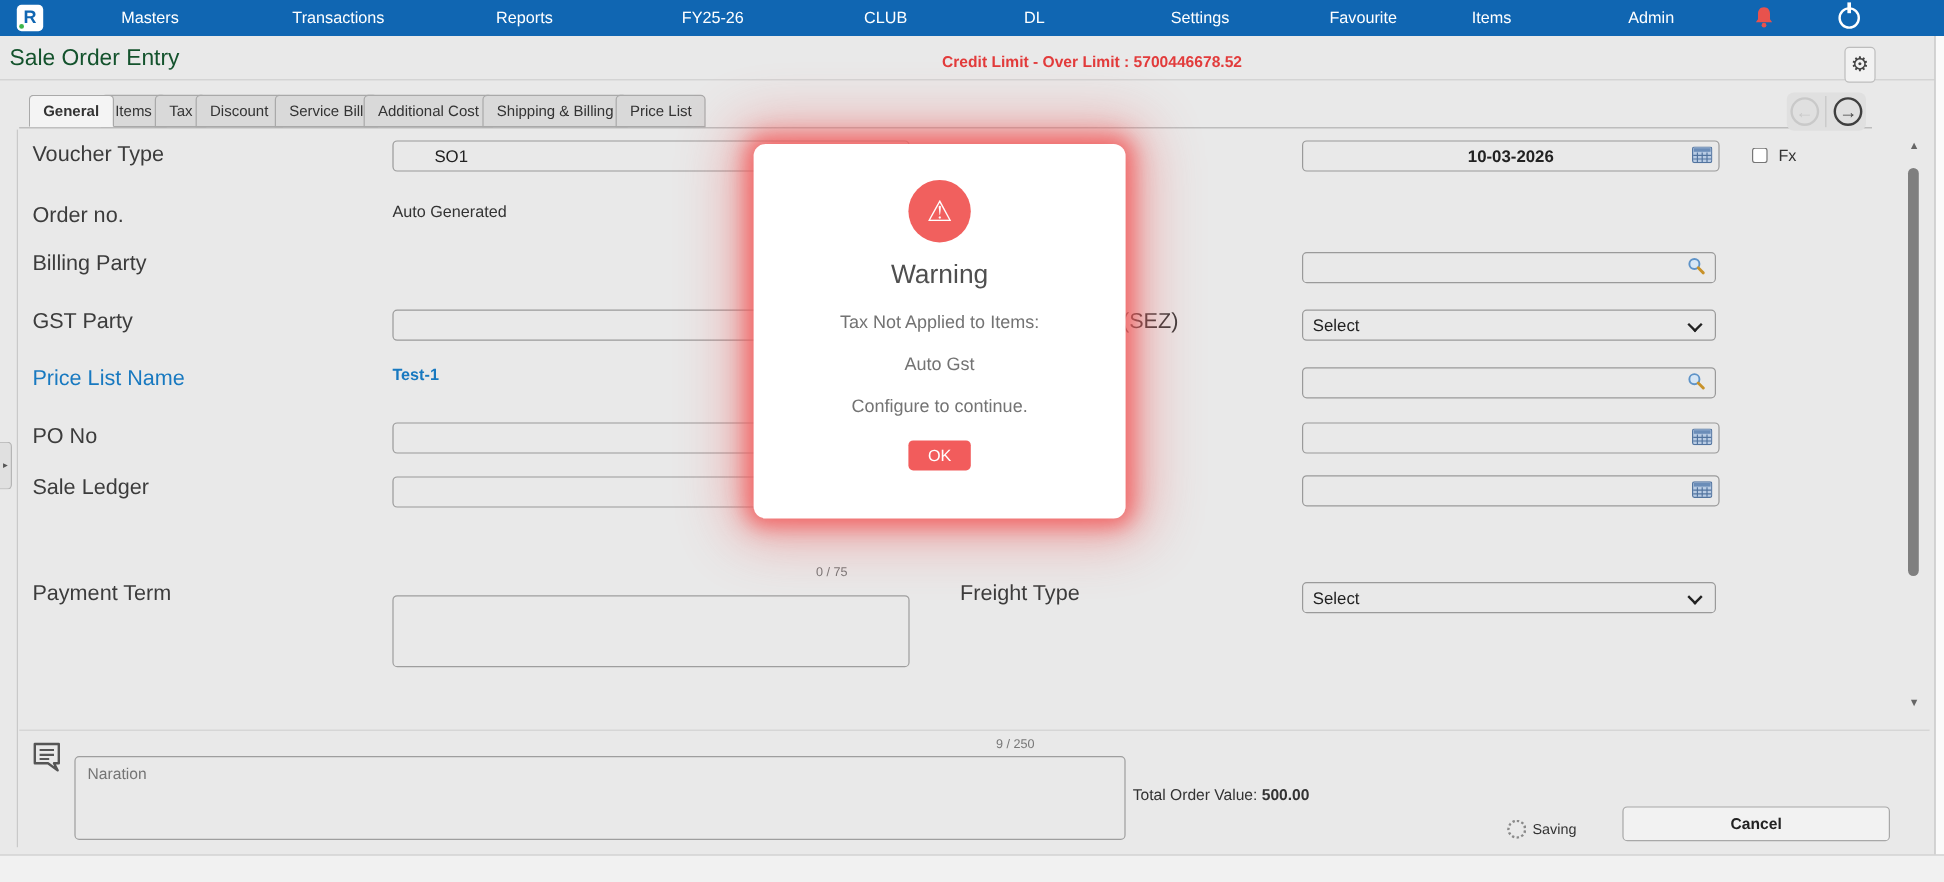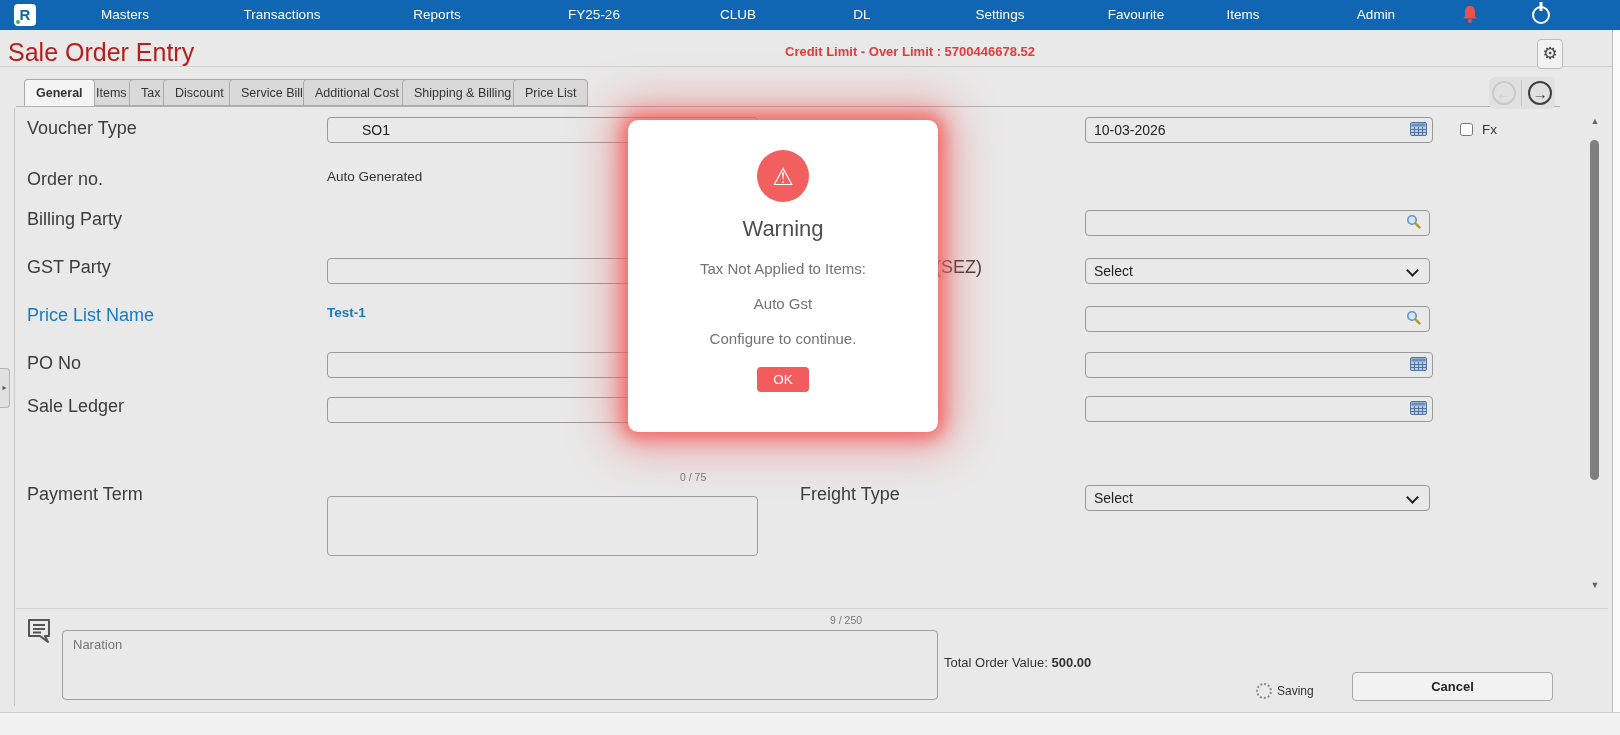--- a/index.html
+++ b/index.html
@@ -12,21 +12,21 @@
   .logo{position:absolute;left:14px;top:4px;width:22px;height:22px;background:#fff;border-radius:4px;
         text-align:center;font-weight:bold;font-size:15px;line-height:22px;color:#1066b2;}
   .logo i{position:absolute;left:2px;bottom:2px;width:4px;height:4px;border-radius:50%;background:#3cb54a;font-style:normal;}
   .bell{position:absolute;left:1462px;top:5px;width:16px;height:20px;}
   .power{position:absolute;left:1532px;top:6px;width:14px;height:14px;border:2px solid #fff;border-radius:50%;}
   .power::after{content:"";position:absolute;left:50%;top:-6px;transform:translateX(-50%);
                 width:3px;height:9px;background:#fff;}
   
   .titlebar{position:absolute;left:0;top:30px;width:1620px;height:36px;background:#e9e9e9;
             border-bottom:1px solid #cfcfcf;}
-  .pagetitle{position:absolute;left:8px;top:38px;font-size:25px;color:#b91c1c;}
+  .pagetitle{position:absolute;left:8px;top:38px;font-size:19px;color:#14532d;}
   .creditwarn{position:absolute;left:785px;top:44px;font-size:13px;font-weight:600;color:#e23b3b;}
   .gearbtn{position:absolute;left:1537px;top:39px;width:24px;height:28px;border:1px solid #bdbdbd;
            border-radius:4px;background:#f2f2f2;text-align:center;line-height:28px;font-size:17px;color:#444;cursor:pointer;}
   
   .tabline{position:absolute;left:16px;top:106px;width:1544px;height:0;border-top:1px solid #b2b2b2;z-index:1;}
   .tab{position:absolute;top:79px;height:27px;line-height:27px;padding:0 11px;background:#d9d9d9;
        border:1px solid #a9a9a9;border-radius:4px 4px 0 0;font-size:12.5px;color:#333;cursor:pointer;z-index:1;box-sizing:border-box;}
   .tab.active{background:#f4f4f4;font-weight:bold;border-bottom-color:#f4f4f4;z-index:2;}
   .pager{position:absolute;left:1489px;top:77px;width:66px;height:32px;background:#e0e0e0;border-radius:6px;z-index:3;
          display:flex;align-items:center;justify-content:space-around;}
@@ -37,21 +37,21 @@
   
   .vline{position:absolute;left:14px;top:108px;width:0;height:598px;border-left:1px solid #c9c9c9;}
   .handle{position:absolute;left:0;top:368px;width:9px;height:38px;background:#e0e0e0;border:1px solid #b5b5b5;
           border-left:none;border-radius:0 4px 4px 0;font-size:8px;color:#555;text-align:center;line-height:38px;cursor:pointer;}
   .lbl{position:absolute;font-size:18px;color:#3c3c3c;white-space:nowrap;}
   .lbl.link{color:#1879c0;cursor:pointer;}
   .val{position:absolute;font-size:13.5px;color:#333;}
   .val.link{color:#1879c0;font-weight:bold;}
   .inp{position:absolute;height:26px;box-sizing:border-box;border:1px solid #9a9a9a;border-radius:4px;
        background:#e9e9e9;font-family:"Liberation Sans",sans-serif;font-size:14px;color:#222;padding:0 8px;outline:none;}
-  .inp.center{text-align:left;}
+  .inp.center{text-align:center;font-weight:bold;}
   .sel{position:absolute;height:26px;box-sizing:border-box;border:1px solid #9a9a9a;border-radius:4px;
        background:#e9e9e9;font-family:"Liberation Sans",sans-serif;font-size:14px;color:#222;padding:0 8px;
        appearance:none;-webkit-appearance:none;outline:none;}
   .chev{position:absolute;width:7px;height:7px;border-right:2px solid #222;border-bottom:2px solid #222;
         transform:rotate(45deg);pointer-events:none;}
   .fieldicon{position:absolute;cursor:pointer;}
   .ta{position:absolute;box-sizing:border-box;border:1px solid #9e9e9e;border-radius:4px;background:#e9e9e9;
       font-family:"Liberation Sans",sans-serif;font-size:13px;color:#333;padding:6px 10px;resize:none;outline:none;}
   .counter{position:absolute;font-size:10.5px;color:#777;text-align:left;}
   .fxwrap{position:absolute;left:1456px;top:120px;display:flex;align-items:center;gap:6px;font-size:13.5px;color:#333;}
@@ -70,21 +70,21 @@
   .mline{margin-top:18px;font-size:15px;color:#737373;}
   .mok{margin-top:20px;width:52px;height:25px;background:#f25c5c;color:#fff;border:none;border-radius:4px;
        font-family:"Liberation Sans",sans-serif;font-size:13.5px;cursor:pointer;}
   
   .hline{position:absolute;left:16px;top:608px;width:1592px;height:0;border-top:1px solid #d2d2d2;}
   .noteicon{position:absolute;left:26px;top:617px;}
   .totwrap{position:absolute;left:944px;top:655px;font-size:13px;color:#333;}
   .totwrap b{font-weight:bold;}
   .savwrap{position:absolute;left:1256px;top:683px;display:flex;align-items:center;gap:5px;font-size:12px;color:#333;}
   .spin{width:12px;height:12px;border-radius:50%;border:2px dotted #8a8a8a;}
-  .cancel{position:absolute;left:1352px;top:672px;width:201px;height:29px;background:#f2f2f2;border:1px solid #a8a8a8;
+  .cancel{position:absolute;left:1352px;top:672px;width:223px;height:29px;background:#f2f2f2;border:1px solid #a8a8a8;
           border-radius:4px;font-family:"Liberation Sans",sans-serif;font-size:13px;font-weight:bold;color:#222;cursor:pointer;}
   .bstrip{position:absolute;left:0;top:712px;width:1620px;height:23px;background:#f1f1f1;border-top:1px solid #cbcbcb;}
 </style>
 </head>
 <body>
 
 <div id="app">
 
   <div class="nav">
     <div class="logo"><span>R</span><i></i></div>

